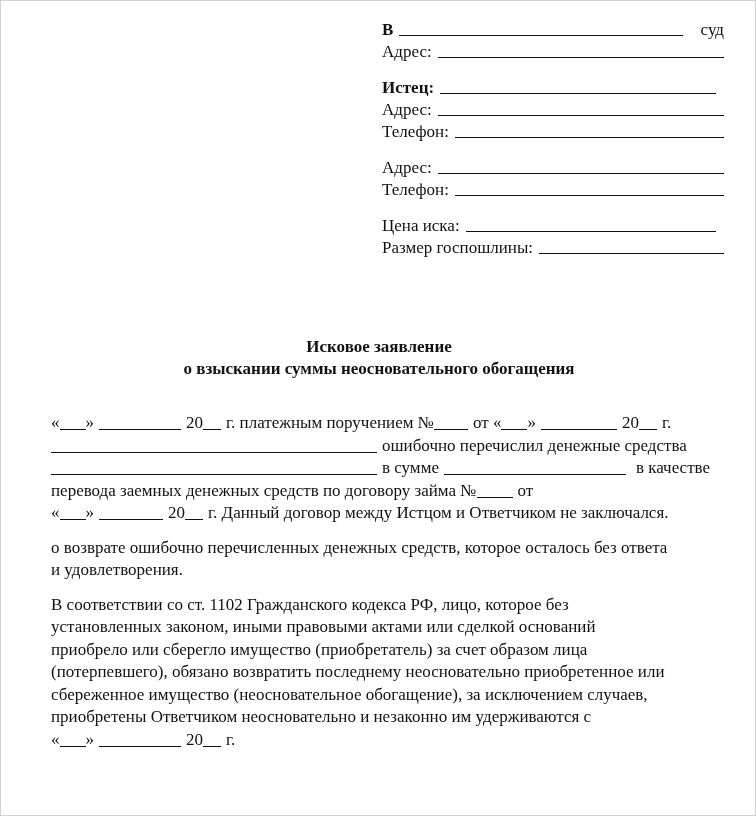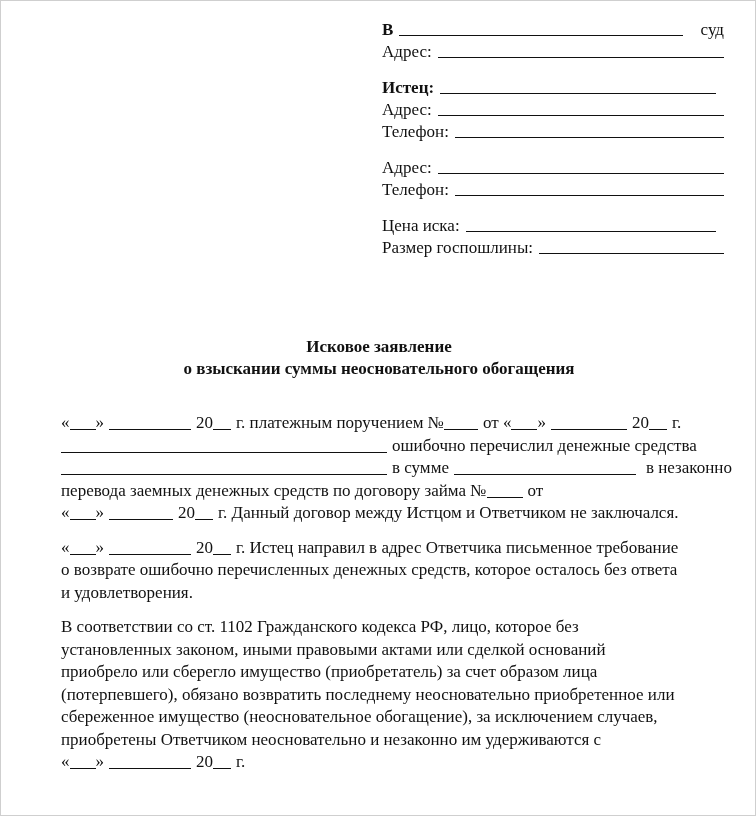--- a/index.html
+++ b/index.html
@@ -38,21 +38,21 @@
       text-align: center;
       font-weight: bold;
       line-height: 22px;
     }
     .body {
       position: absolute;
       left: 42px; top: 411px;
       width: 676px;
       line-height: 22.5px;
     }
-    .para { margin: 0 0 12px 18px; }
+    .para { margin: 0 0 12px 8px; }
     .blank {
       display: inline-block;
       border-bottom: 1px solid #111;
       height: 14px;
       vertical-align: baseline;
       position: relative; top: 2px;
     }
     .sp { display: inline-block; width: 5px; }
     .line { white-space: nowrap; }
   </style>
@@ -107,27 +107,26 @@
   <div class="title">
     <div>Исковое заявление</div>
     <div>о взыскании суммы неосновательного обогащения</div>
   </div>
 
   <div class="body">
 
     <div class="para">
       <div class="line"><span>«</span><span class="blank" style="width:26px"></span><span>»</span><span class="sp"></span><span class="blank" style="width:82px"></span><span class="sp"></span><span>20</span><span class="blank" style="width:18px"></span><span class="sp"></span><span>г. платежным поручением №</span><span class="blank" style="width:34px"></span><span class="sp"></span><span>от «</span><span class="blank" style="width:26px"></span><span>»</span><span class="sp"></span><span class="blank" style="width:76px"></span><span class="sp"></span><span>20</span><span class="blank" style="width:18px"></span><span class="sp"></span><span>г.</span></div>
       <div class="line"><span class="blank" style="width:326px"></span><span class="sp"></span><span>ошибочно перечислил денежные средства</span></div>
-      <div class="line"><span class="blank" style="width:326px"></span><span class="sp"></span><span>в сумме</span><span class="sp"></span><span class="blank" style="width:182px"></span><span class="sp"></span><span class="sp"></span><span>в незаконно</span></div>
+      <div class="line"><span class="blank" style="width:326px"></span><span class="sp"></span><span>в сумме</span><span class="sp"></span><span class="blank" style="width:182px"></span><span class="sp"></span><span class="sp"></span><span>в качестве</span></div>
       <div class="line"><span>перевода заемных денежных средств по договору займа №</span><span class="blank" style="width:36px"></span><span class="sp"></span><span>от</span></div>
       <div class="line"><span>«</span><span class="blank" style="width:26px"></span><span>»</span><span class="sp"></span><span class="blank" style="width:64px"></span><span class="sp"></span><span>20</span><span class="blank" style="width:18px"></span><span class="sp"></span><span>г. Данный договор между Истцом и Ответчиком не заключался.</span></div>
     </div>
 
     <div class="para">
-      <div class="line"><span>«</span><span class="blank" style="width:26px"></span><span>»</span><span class="sp"></span><span class="blank" style="width:82px"></span><span class="sp"></span><span>20</span><span class="blank" style="width:18px"></span><span class="sp"></span><span>г. Истец направил в адрес Ответчика письменное требование</span></div>
       <div class="line">о возврате ошибочно перечисленных денежных средств, которое осталось без ответа</div>
       <div class="line">и удовлетворения.</div>
     </div>
 
     <div class="para">
       <div class="line">В соответствии со ст. 1102 Гражданского кодекса РФ, лицо, которое без</div>
       <div class="line">установленных законом, иными правовыми актами или сделкой оснований</div>
       <div class="line">приобрело или сберегло имущество (приобретатель) за счет образом лица</div>
       <div class="line">(потерпевшего), обязано возвратить последнему неосновательно приобретенное или</div>
       <div class="line">сбереженное имущество (неосновательное обогащение), за исключением случаев,</div>

